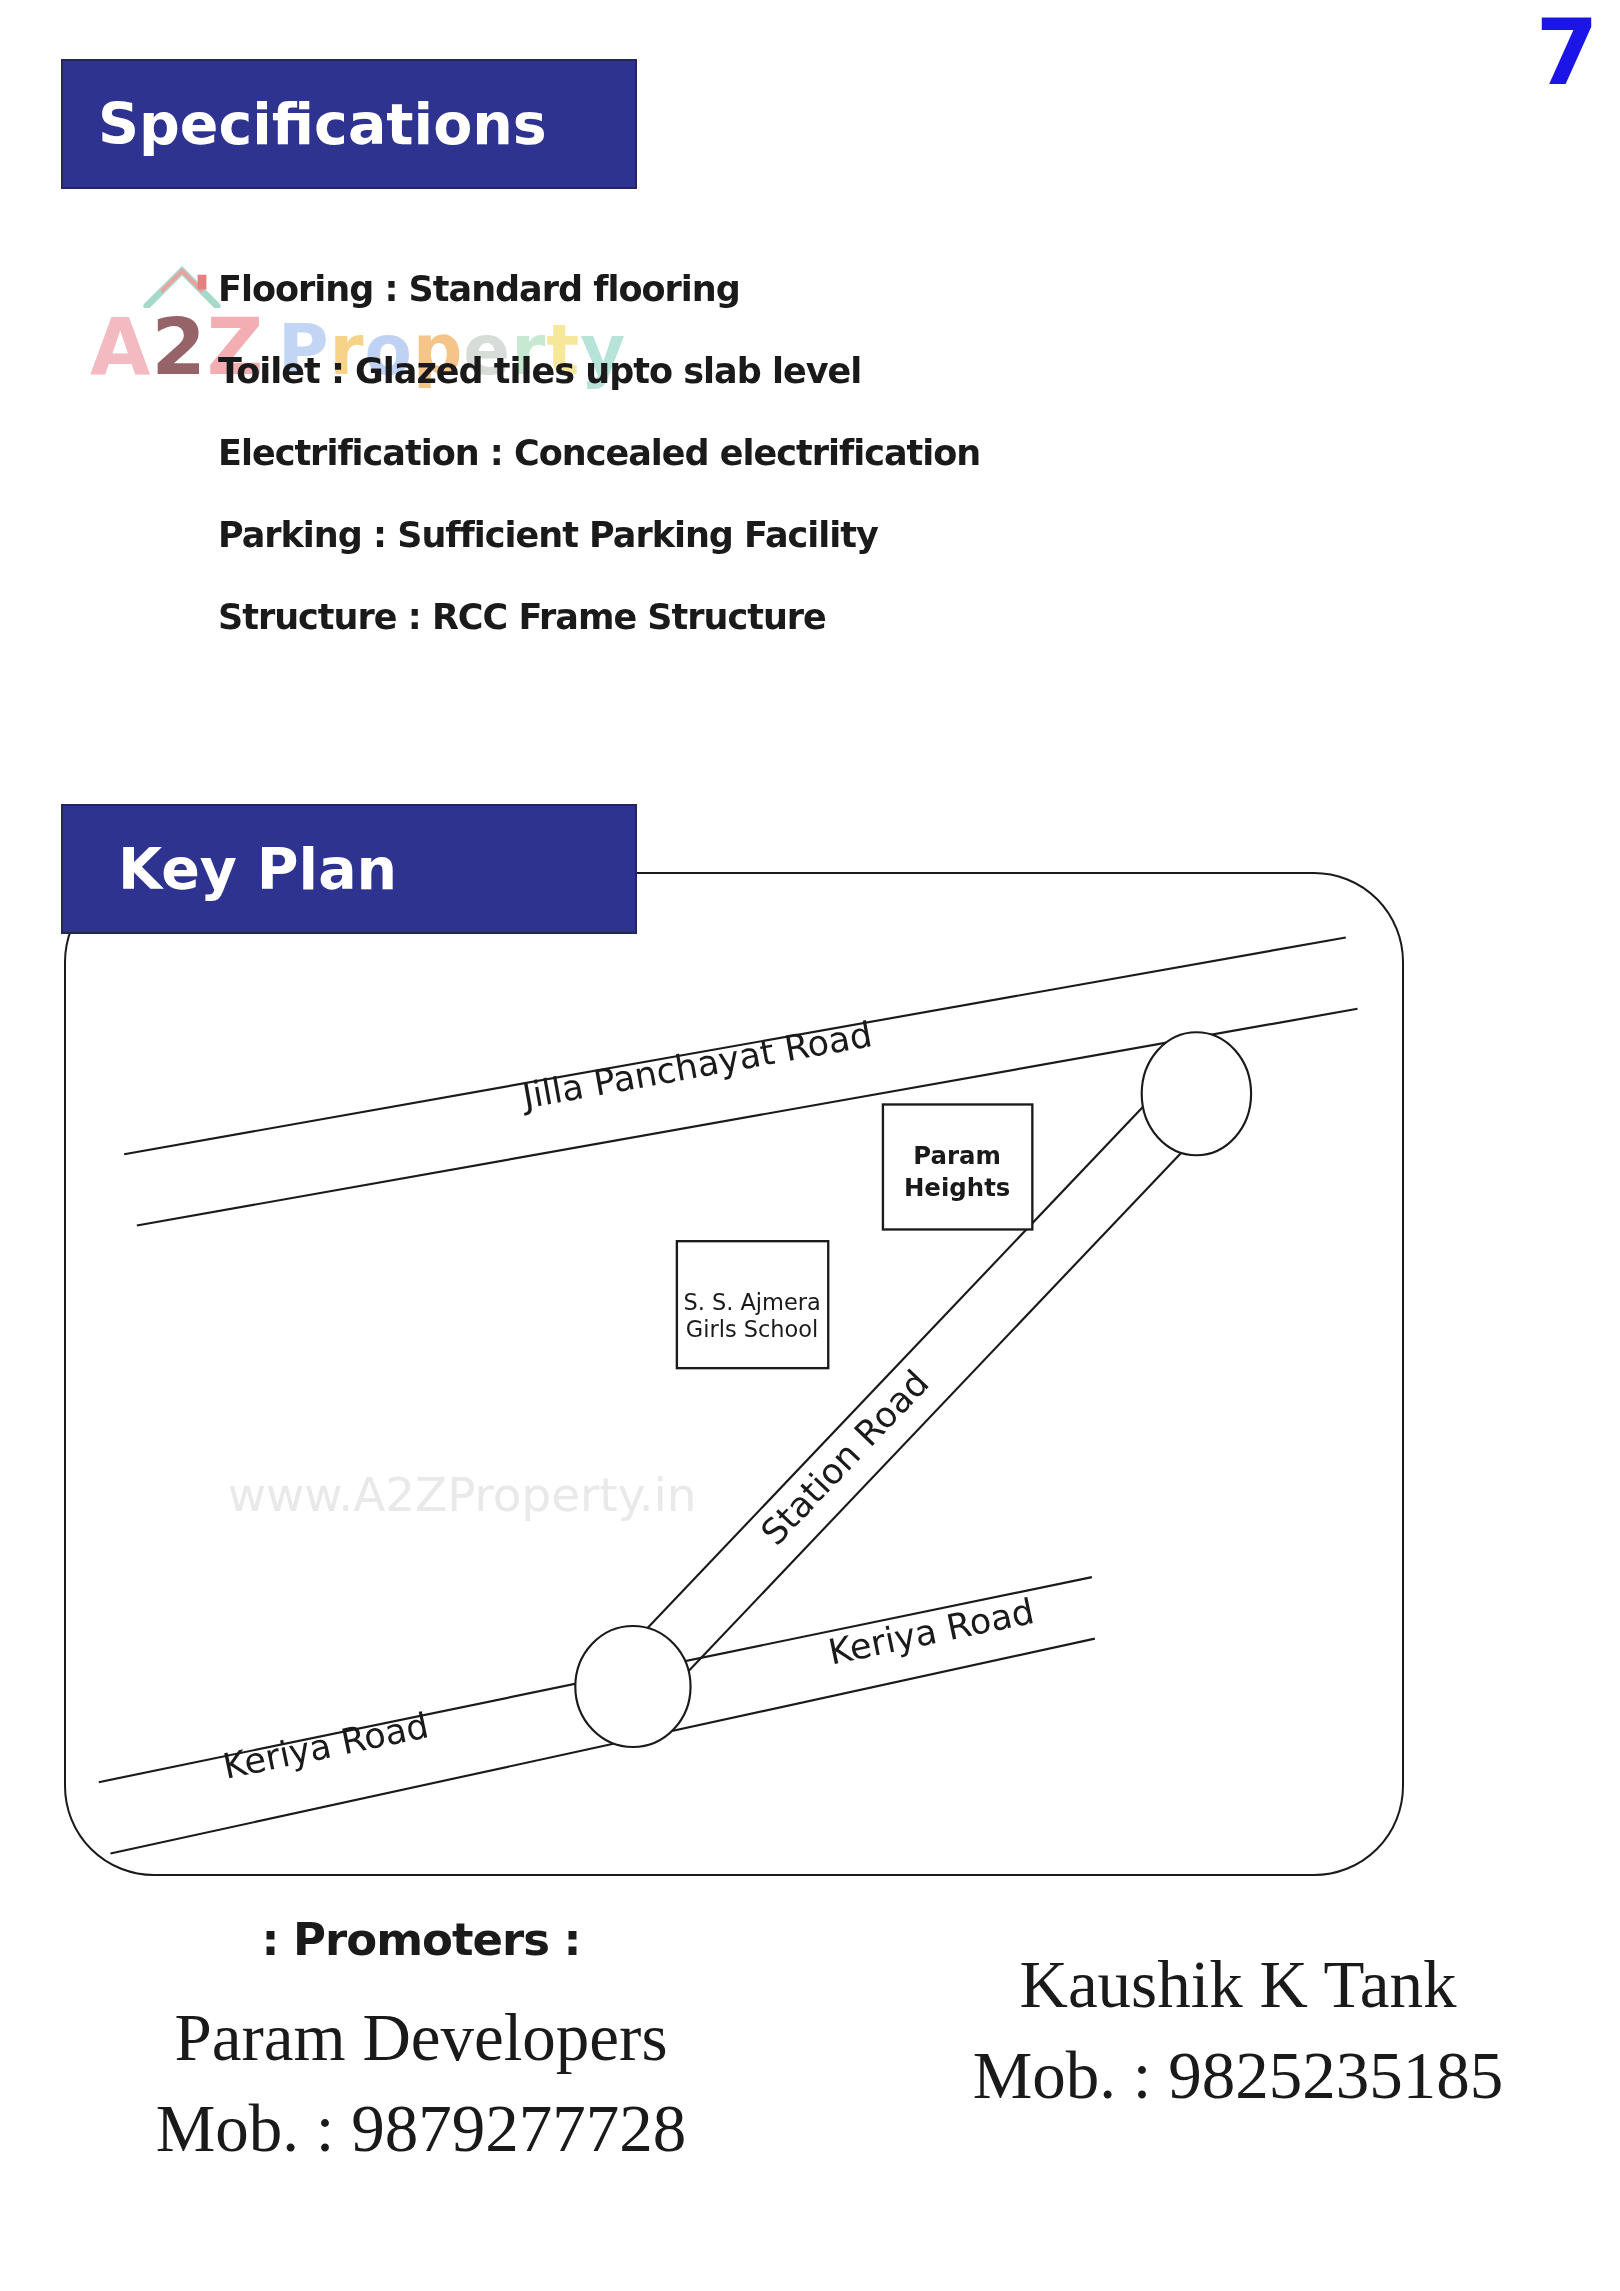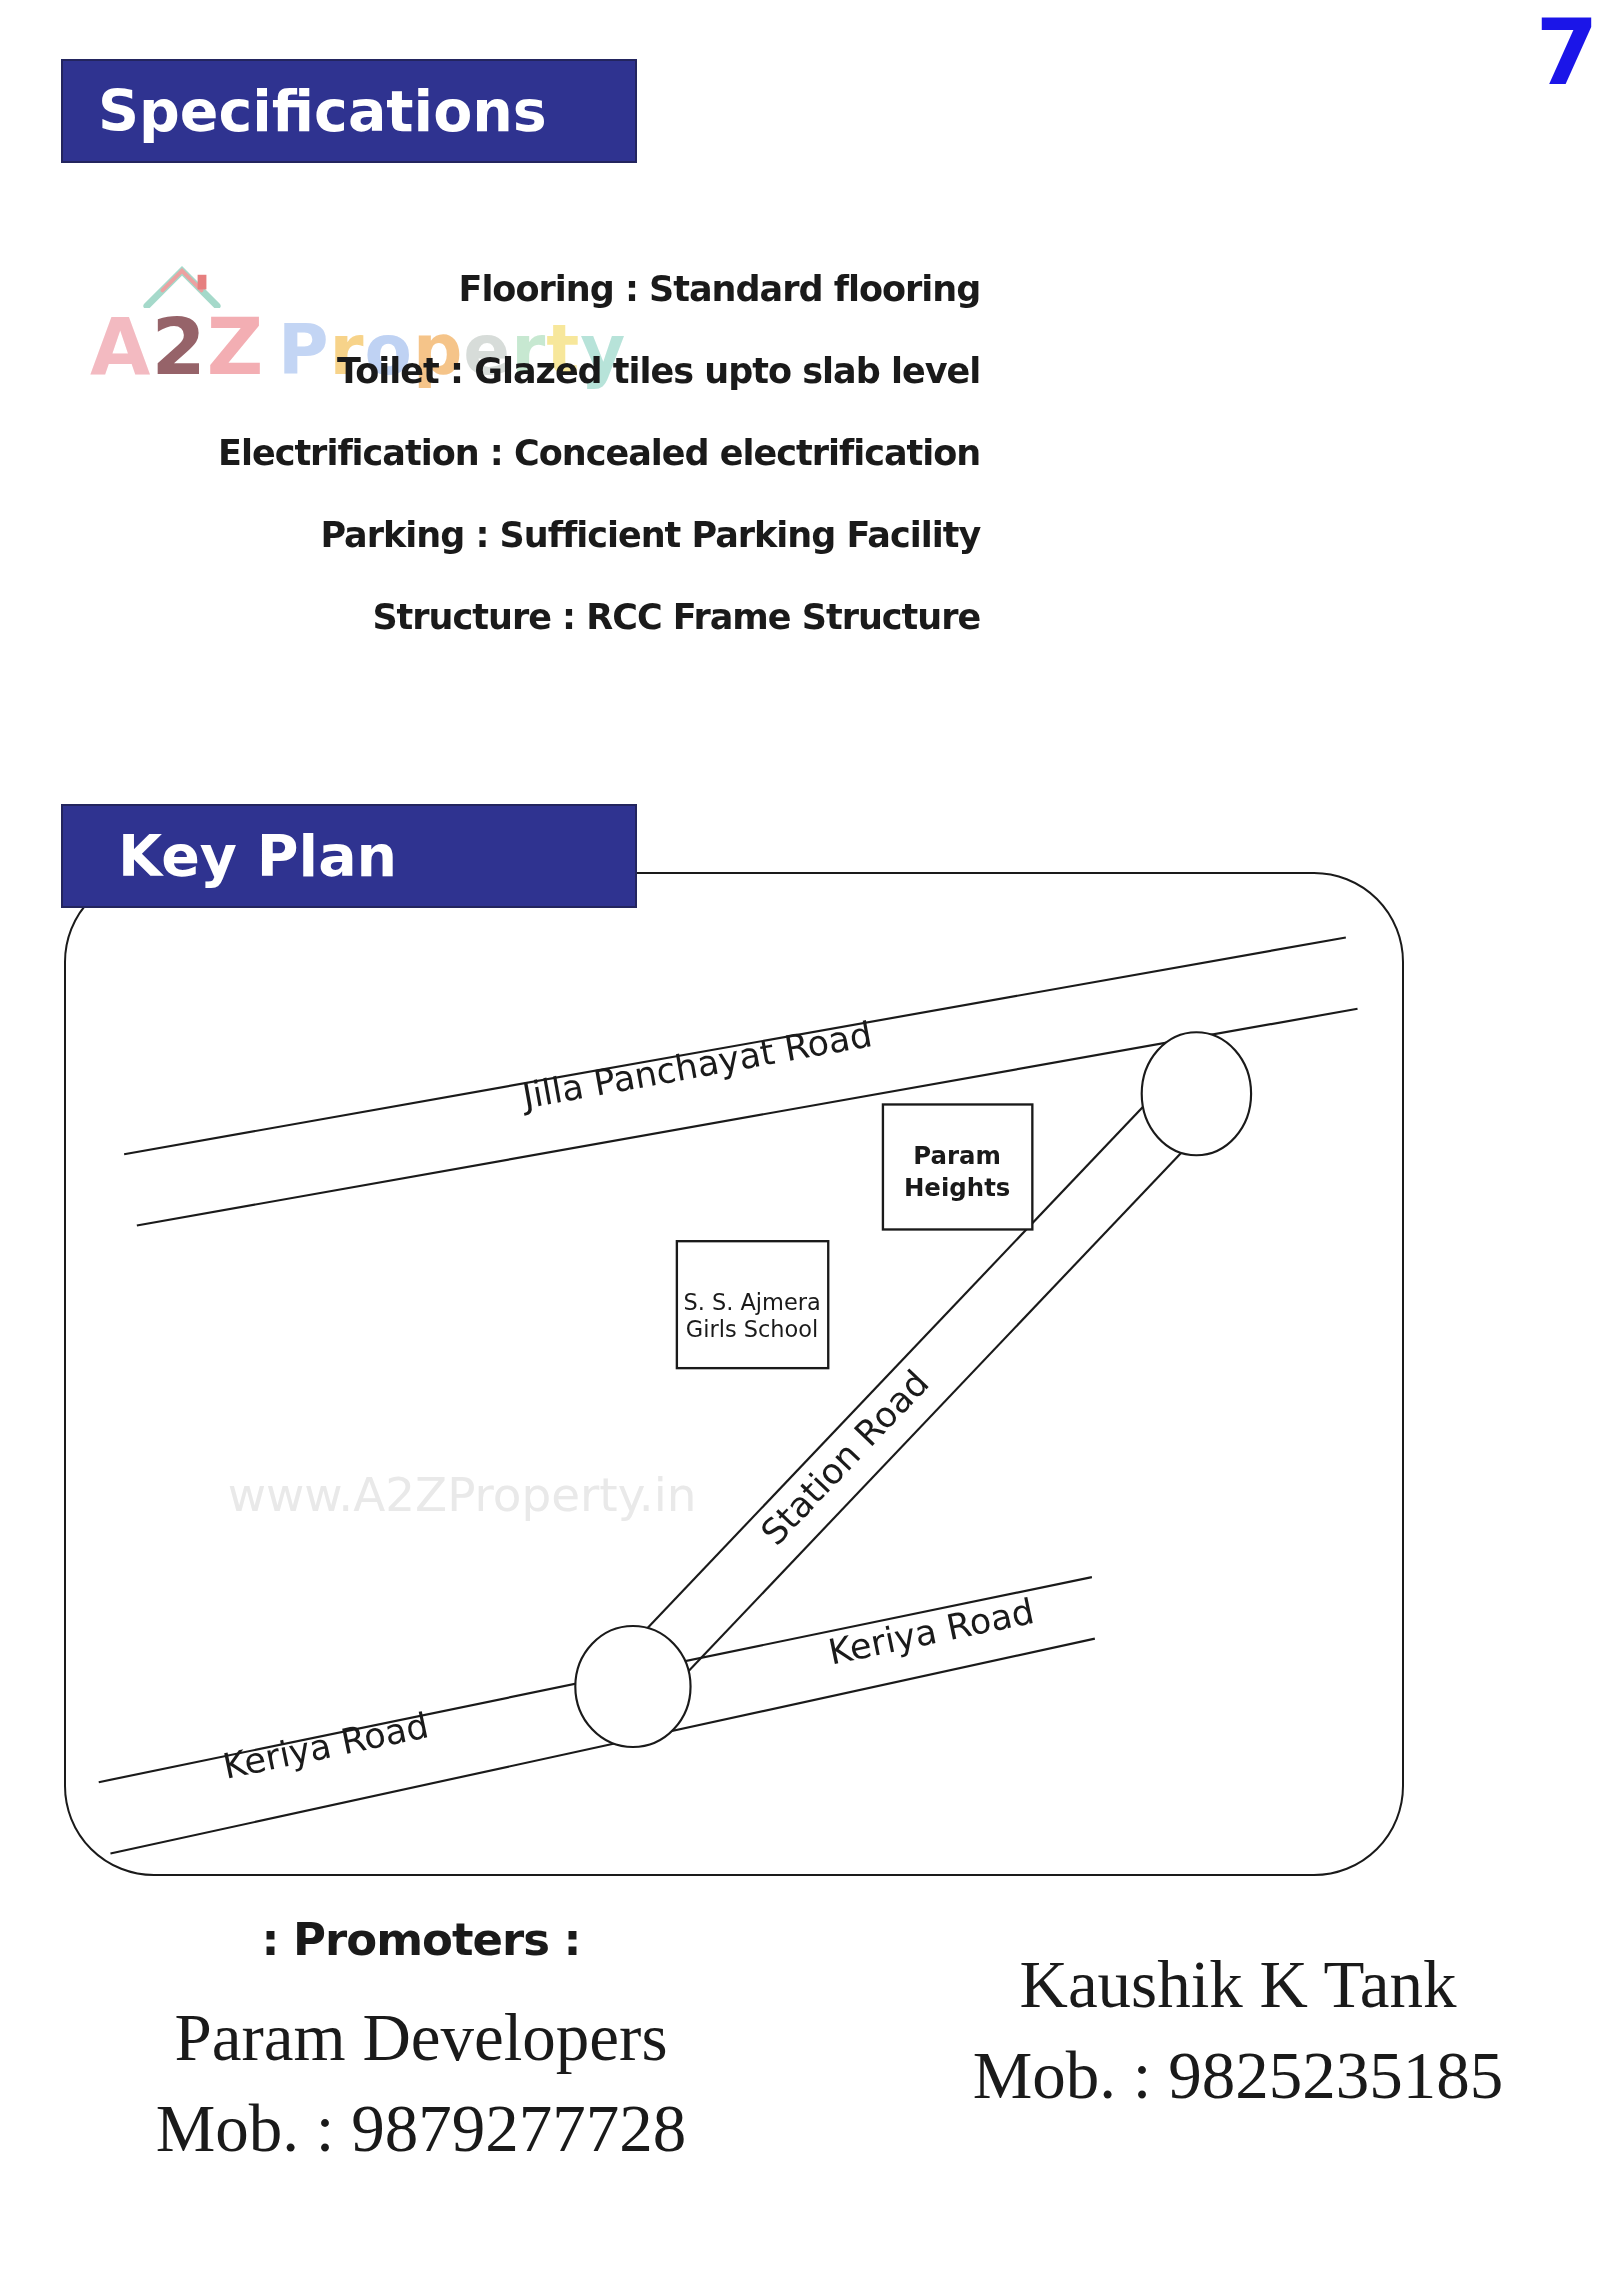--- a/index.html
+++ b/index.html
@@ -4,30 +4,30 @@
 <style>
   html,body{margin:0;padding:0;background:#fff;}
   body{width:1620px;height:2292px;position:relative;overflow:hidden;
        font-family:"DejaVu Sans","Liberation Sans",sans-serif;color:#1a1a1a;}
   .abs{position:absolute;}
 
   
   .page-number{top:7.8px;right:21.6px;font-size:90px;font-weight:900;color:#1b15e8;line-height:1;}
 
   
-  .section-header{left:61px;width:576px;height:104px;background:#2f3390;border:2px solid #23255e;
+  .section-header{left:61px;width:576px;height:130px;background:#2f3390;border:2px solid #23255e;
                   box-sizing:border-box;display:flex;align-items:center;z-index:5;}
   .section-header .hdr-text{color:#ffffff;font-weight:bold;font-size:57px;letter-spacing:0;}
   #spec-header{top:59px;}
   #spec-header .hdr-text{padding-left:35px;}
   #keyplan-header{top:804px;}
   #keyplan-header .hdr-text{padding-left:55px;}
 
   
-  .spec-list{left:218px;top:248px;z-index:2;text-align:right;}
+  .spec-list{left:218px;top:248px;z-index:2;}
   .spec-item{font-size:35px;font-weight:bold;letter-spacing:-1px;height:82px;line-height:82px;
              white-space:nowrap;}
 
   
   .logo-wm{left:90px;top:302px;z-index:1;white-space:nowrap;opacity:0.8;}
   .logo-a2z{font-size:78px;font-weight:bold;letter-spacing:1px;}
   .logo-prop{font-size:69px;font-weight:bold;letter-spacing:1px;margin-left:13.7px;}
   .house-icon{position:absolute;left:51px;top:-39px;}
 
   

